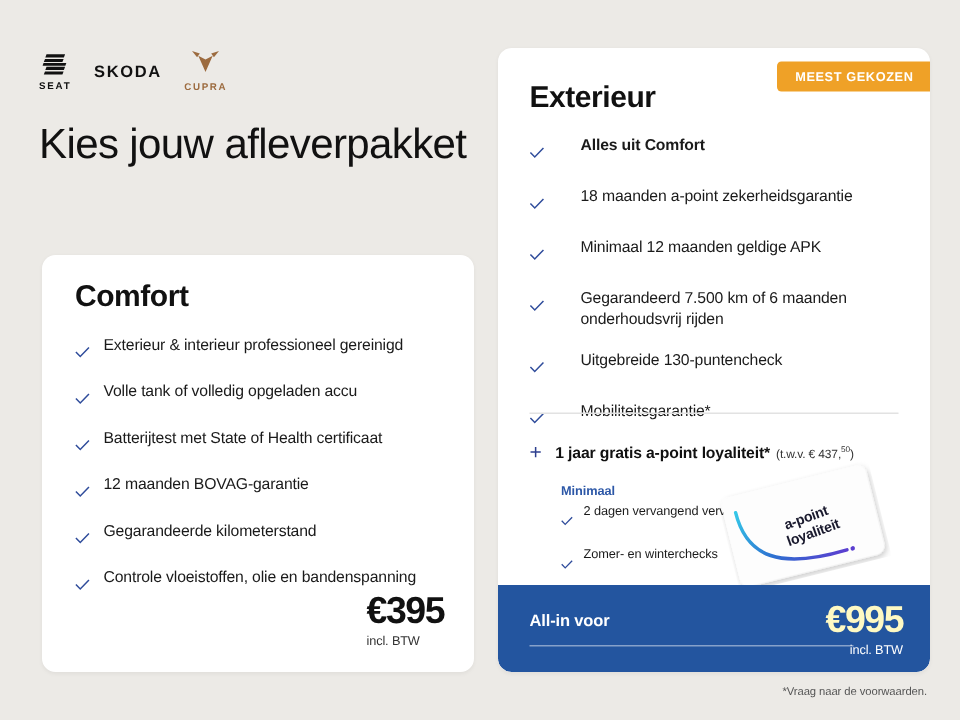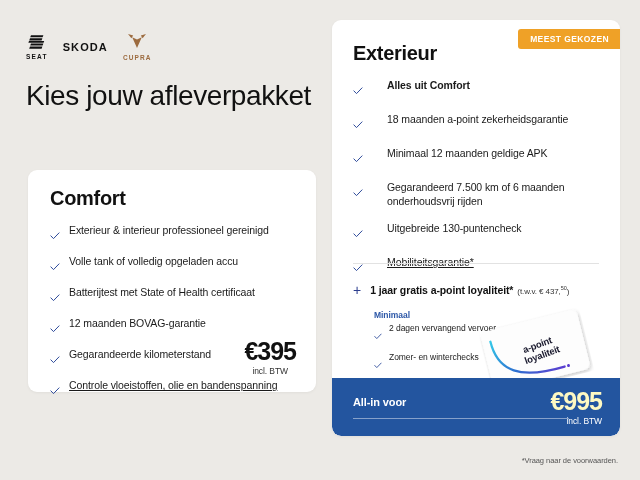--- a/index.html
+++ b/index.html
@@ -42,22 +42,22 @@
     width: 300px;
     font-size: 28px; line-height: 34px;
     font-weight: normal; letter-spacing: -0.4px; color: #111;
   }
 
   
   .card {
     position: absolute; background: #FFFFFF; border-radius: 9px;
     box-shadow: 0 1px 3px rgba(0,0,0,0.05);
   }
-  .card-comfort { left: 28px; top: 170px; width: 288px; height: 222px; }
-  .card-zekerheid { left: 332px; top: 20px; width: 288px; height: 416px; overflow: hidden; }
+  .card-comfort { left: 28px; top: 170px; width: 288px; height: 278px; }
+  .card-zekerheid { left: 332px; top: 32px; width: 288px; height: 416px; overflow: hidden; }
 
   .card-title-comfort {
     position: absolute; left: 22px; top: 17px;
     font-size: 20px; font-weight: bold; letter-spacing: -0.3px; color: #111;
   }
   .card-title-zeker {
     position: absolute; left: 21px; top: 22px;
     font-size: 20px; font-weight: bold; letter-spacing: -0.3px; color: #111;
   }
 
@@ -73,21 +73,21 @@
 
   
   .features { position: absolute; }
   .features-comfort { left: 22px; top: 53px; width: 250px; }
   .features-zeker { left: 21px; top: 58px; width: 250px; }
 
   .feat {
     display: flex; align-items: flex-start; gap: 9px;
     margin-bottom: 10px;
   }
-  .feat:last-child { margin-bottom: 0; text-decoration: underline; }
+  .feat:last-child { margin-bottom: 0; }
   .feat-text { font-size: 10.5px; line-height: 14px; color: #1A1A1A; letter-spacing: -0.1px; }
   .feat-text.bold { font-weight: bold; }
   .check { flex: 0 0 auto; margin-top: 3px; }
 
   .features-zeker .feat { margin-bottom: 13px; gap: 24px; }
 
   
   .divider {
     position: absolute; left: 21px; top: 243px; width: 246px;
     height: 1px; background: #E2E2E2;
@@ -117,21 +117,21 @@
   .loyalty-card {
     position: absolute; left: 484px; top: 318px;
     width: 104px; height: 66px;
     transform: rotate(-14deg);
     z-index: 5;
   }
   .loyalty-card svg { display:block; }
 
   
   .price-comfort {
-    position: absolute; right: 20px; bottom: 16px; text-align: center;
+    position: absolute; right: 20px; bottom: 16px; text-align: left;
   }
   .price-amount { font-size: 25px; font-weight: bold; letter-spacing: -1px; color: #111; line-height: 27px; }
   .price-sub { font-size: 8.5px; color: #333; margin-top: 1px; letter-spacing: -0.1px; }
 
   
   .footer-bar {
     position: absolute; left: 0; bottom: 0; width: 288px; height: 58px;
     background: #23559F;
     border-radius: 0 0 9px 9px;
     z-index: 6;

